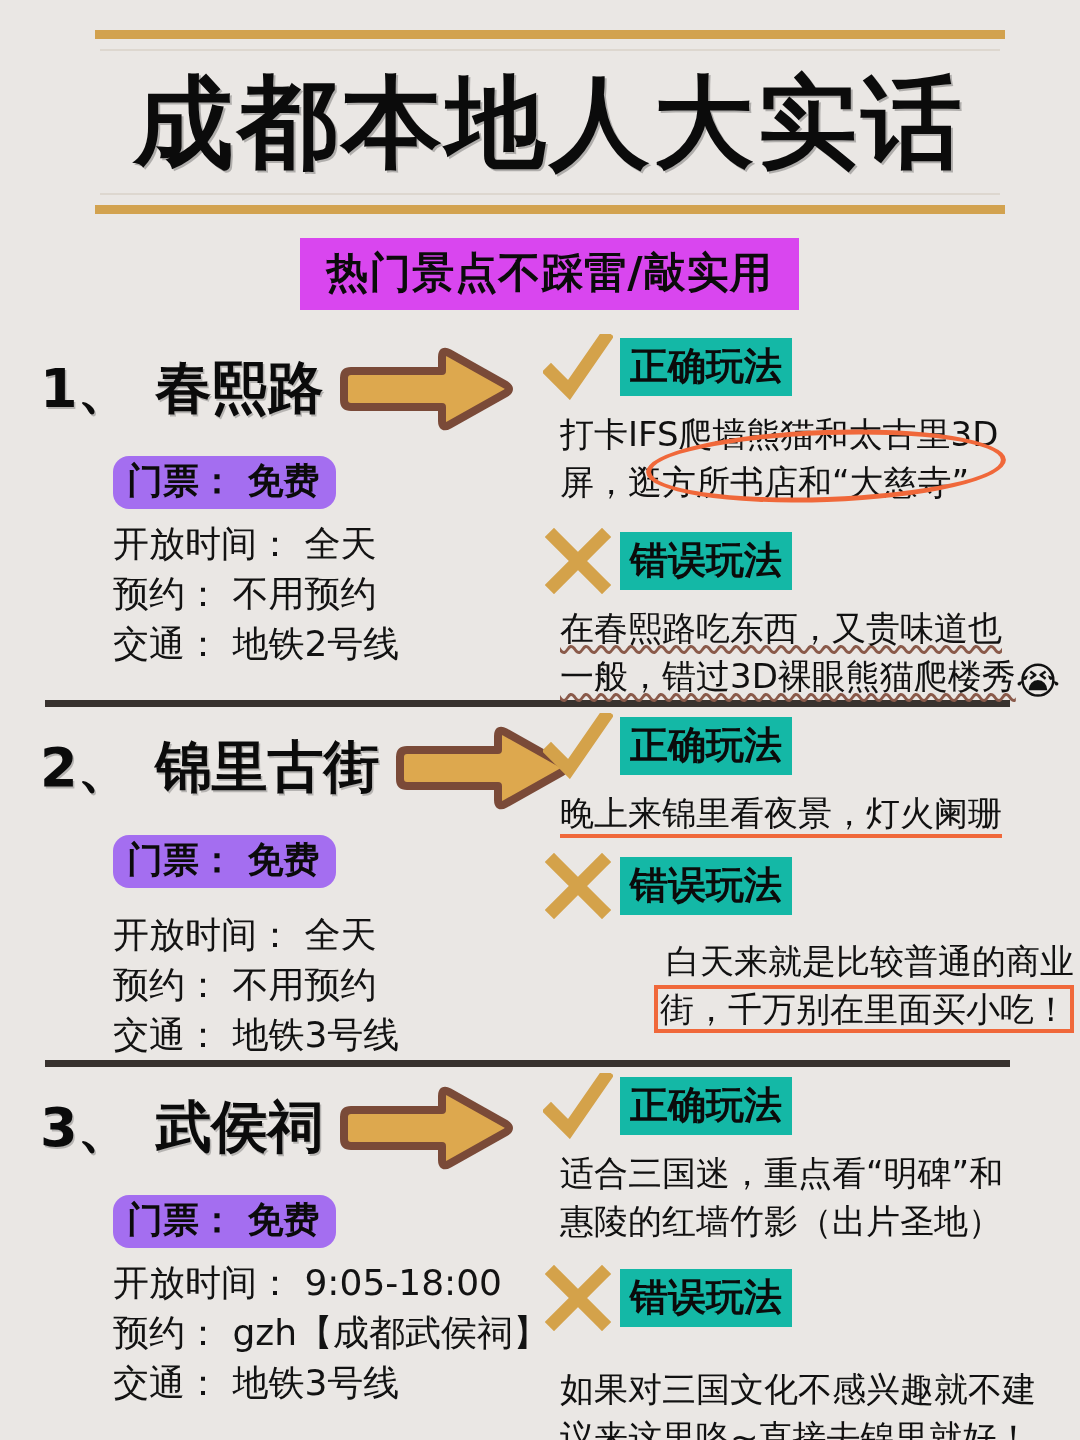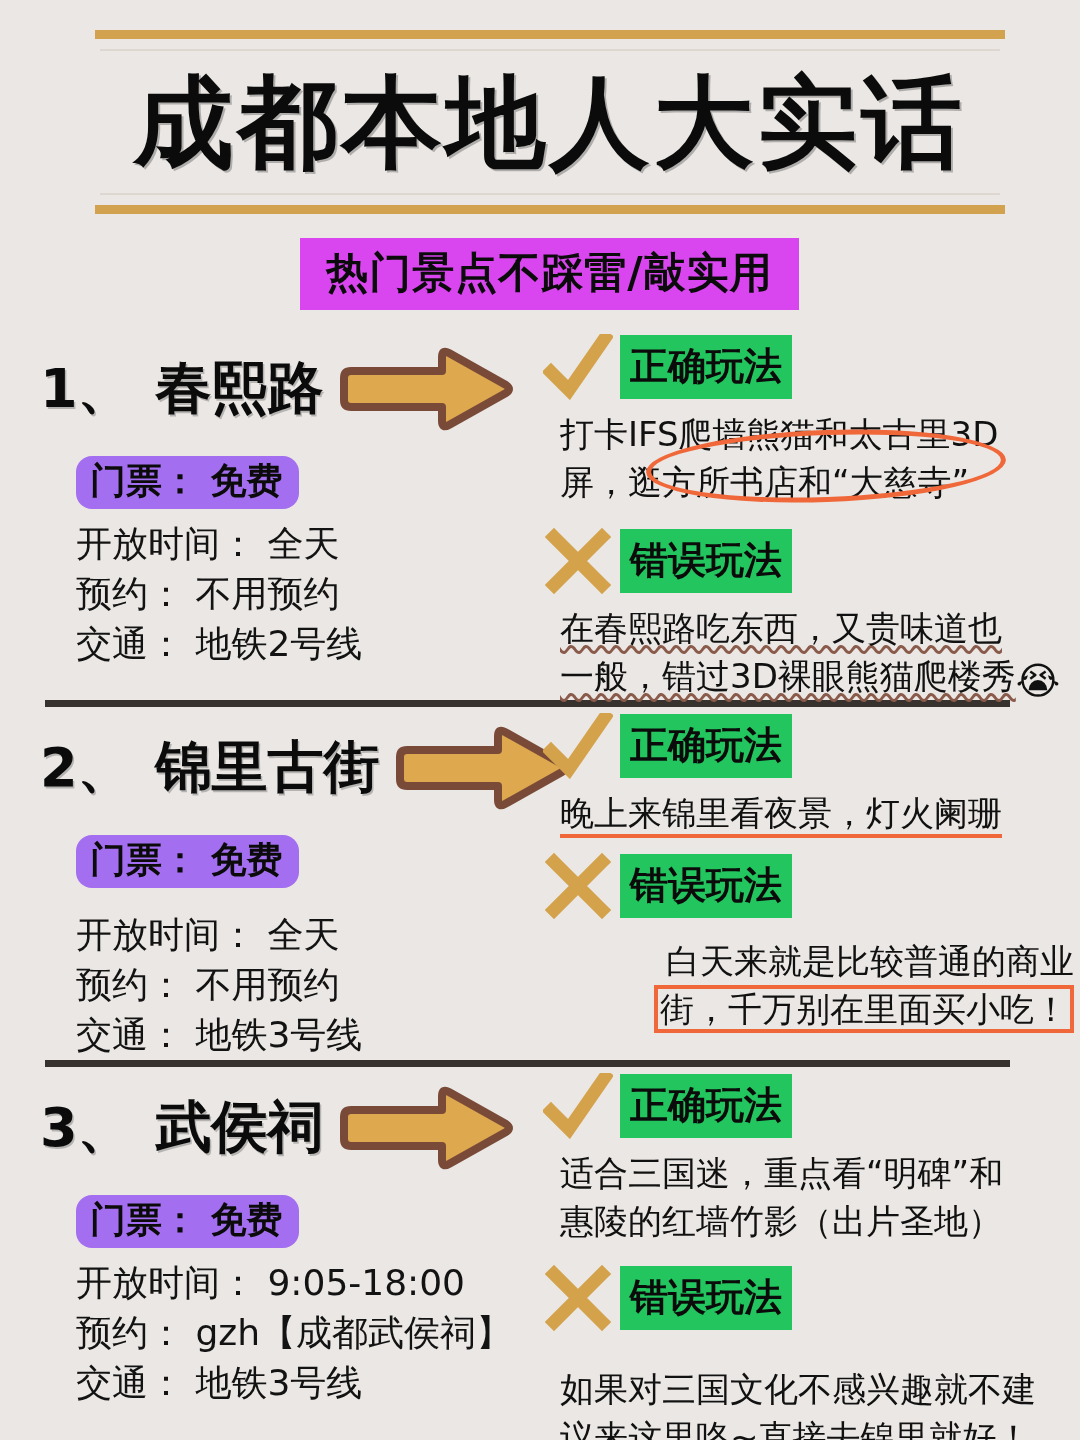--- a/index.html
+++ b/index.html
@@ -125,21 +125,21 @@
     border-radius: 16px;
     padding: 4px 16px 7px 14px;
     font-size: 36px;
     line-height: 42px;
     font-weight: 700;
     color: #0b0b0b;
     white-space: nowrap;
     font-family: "DejaVu Sans", "Liberation Sans", sans-serif;
   }
   .info-block {
-    margin-left: 36px;
+    margin-left: 73px;
     margin-top: 24px;
   }
   .info-line {
     font-size: 36px;
     line-height: 50px;
     color: #131313;
     white-space: nowrap;
     font-family: "DejaVu Sans", "Liberation Sans", sans-serif;
     font-weight: 400;
   }
@@ -153,28 +153,28 @@
   }
   .mark {
     width: 84px;
     flex: 0 0 auto;
     display: flex;
     align-items: center;
     justify-content: center;
   }
   .verdict-badge {
     display: inline-block;
-    background: #22c55e;
+    background: #14b8a6;
     color: #0b0b0b;
     font-size: 38px;
     line-height: 40px;
     font-weight: 900;
-    padding: 14px 10px 10px 10px;
-    white-space: nowrap;
-    font-family: Liberation Mono, monospace;
+    padding: 8px 10px 10px 10px;
+    white-space: nowrap;
+    font-family: Liberation Sans, sans-serif;
   }
   .body-text {
     font-size: 34px;
     line-height: 48px;
     color: #111;
     font-family: "DejaVu Sans", "Liberation Sans", sans-serif;
     padding-left: 24px;
     padding-right: 6px;
     margin-top: 4px;
     position: relative;

